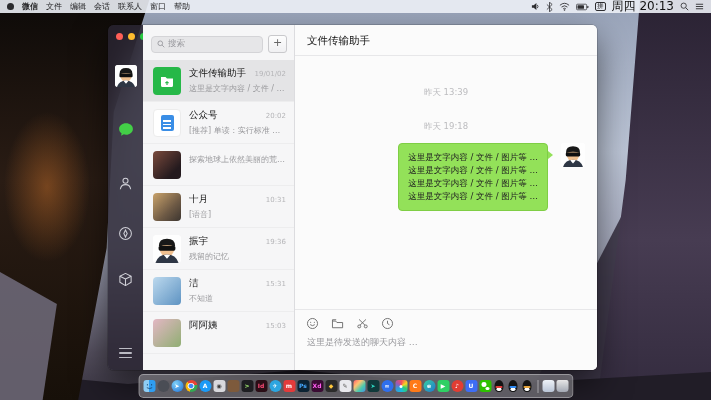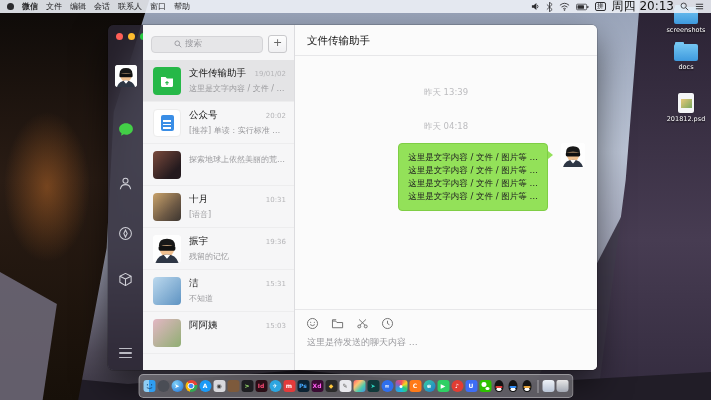--- a/index.html
+++ b/index.html
@@ -46,21 +46,21 @@
   .tl-close{background:#ff5f57;} .tl-min{background:#febc2e;} .tl-max{background:#28c840;}
   .nav-item{position:absolute;left:0;width:35px;display:flex;justify-content:center;}
   .nav-avatar{top:40px;} .nav-avatar .avbox{width:22px;height:22px;border-radius:3px;overflow:hidden;background:#fff;}
   .ni-chats{top:97px;} .ni-contacts{top:151px;} .ni-discover{top:201px;} .ni-files{top:247px;}
   .ni-menu{top:auto;bottom:12px;flex-direction:column;gap:3px;align-items:center;}
   .ni-menu i{display:block;width:13px;height:1.5px;background:#bcbcc4;border-radius:1px;}
 
   
   .list{position:absolute;left:35px;top:0;bottom:0;width:152px;background:#f6f6f7;border-right:1px solid #dcdcdf;box-sizing:border-box;}
   .searchrow{position:absolute;top:10px;left:8px;right:7px;display:flex;gap:5px;align-items:center;}
-  .search{flex:1;display:flex;align-items:center;gap:3px;background:#e6e6e8;border:1px solid #d4d4d7;border-radius:4px;height:15px;padding:0 22px;color:#98989d;font-size:8.5px;}
+  .search{flex:1;display:flex;align-items:center;gap:3px;background:#e6e6e8;border:1px solid #d4d4d7;border-radius:4px;height:15px;padding:0 5px;color:#98989d;font-size:8.5px;}
   .addbtn{width:17px;height:16px;border:1px solid #c9c9cc;border-radius:3px;background:linear-gradient(#fdfdfd,#f0f0f2);color:#666;font-size:11px;line-height:14px;text-align:center;}
   .rows{position:absolute;top:35px;left:0;right:0;bottom:0;overflow:hidden;}
   .row{height:42px;box-sizing:border-box;padding:7px 8px 0 10px;display:flex;gap:8px;border-bottom:1px solid #ededee;}
   .row.sel{background:#e4e4e6;}
   .rmain{flex:1;min-width:0;}
   .rtop{display:flex;align-items:baseline;}
   .rname{font-size:9.5px;color:#161616;max-width:74px;overflow:hidden;white-space:nowrap;text-overflow:ellipsis;}
   .rtime{margin-left:auto;font-size:7px;color:#b5b5b8;white-space:nowrap;}
   .rprev{font-size:8px;color:#9b9b9e;margin-top:3px;max-width:106px;overflow:hidden;white-space:nowrap;text-overflow:ellipsis;}
   .av{width:28px;height:28px;border-radius:4px;flex:none;overflow:hidden;position:relative;box-sizing:border-box;}
@@ -174,36 +174,20 @@
           </svg>
         </span>
       <span class="sicon">
         <svg width="9" height="9" viewBox="0 0 10 10">
             <path d="M1 2.5h8M1 5h8M1 7.5h8" stroke="#2d2d30" stroke-width="1"></path>
           </svg>
         </span>
     </span>
   </div>
 
-  <div class="desktop">
-      <div class="dicon">
-    <div class="dfolder"></div>
-    <span class="dlabel">screenshots</span>
-      </div>
-      <div class="dicon">
-    <div class="dfolder"></div>
-    <span class="dlabel">docs</span>
-      </div>
-      <div class="dicon">
-    <div class="dfile">
-          <i></i>
-        </div>
-    <span class="dlabel">201812.psd</span>
-      </div>
-    </div>
 
   <div class="win">
 
     <div class="nav">
       <div class="tl">
         <span class="tl-close"></span>
         <span class="tl-min"></span>
         <span class="tl-max"></span>
       </div>
       <div class="nav-item nav-avatar">
@@ -345,21 +329,21 @@
           </div>
         </div>
     </div>
 
     <div class="chat">
       <div class="chead">
         <span class="ctitle">文件传输助手</span>
       </div>
       <div class="messages">
           <div class="mdate">昨天 13:39</div>
-          <div class="mdate">昨天 04:18</div>
+          <div class="mdate">昨天 19:18</div>
           <div class="mrow">
      <div class="bubble">
               <div class="mline">这里是文字内容 / 文件 / 图片等 …</div>
               <div class="mline">这里是文字内容 / 文件 / 图片等 …</div>
               <div class="mline">这里是文字内容 / 文件 / 图片等 …</div>
               <div class="mline">这里是文字内容 / 文件 / 图片等 …</div>
             </div>
      <div class="btail"></div>
      <div class="mav"><svg viewBox="0 0 24 24" width="100%" height="100%">
                 <rect width="24" height="24" fill="#fefefe"></rect>

